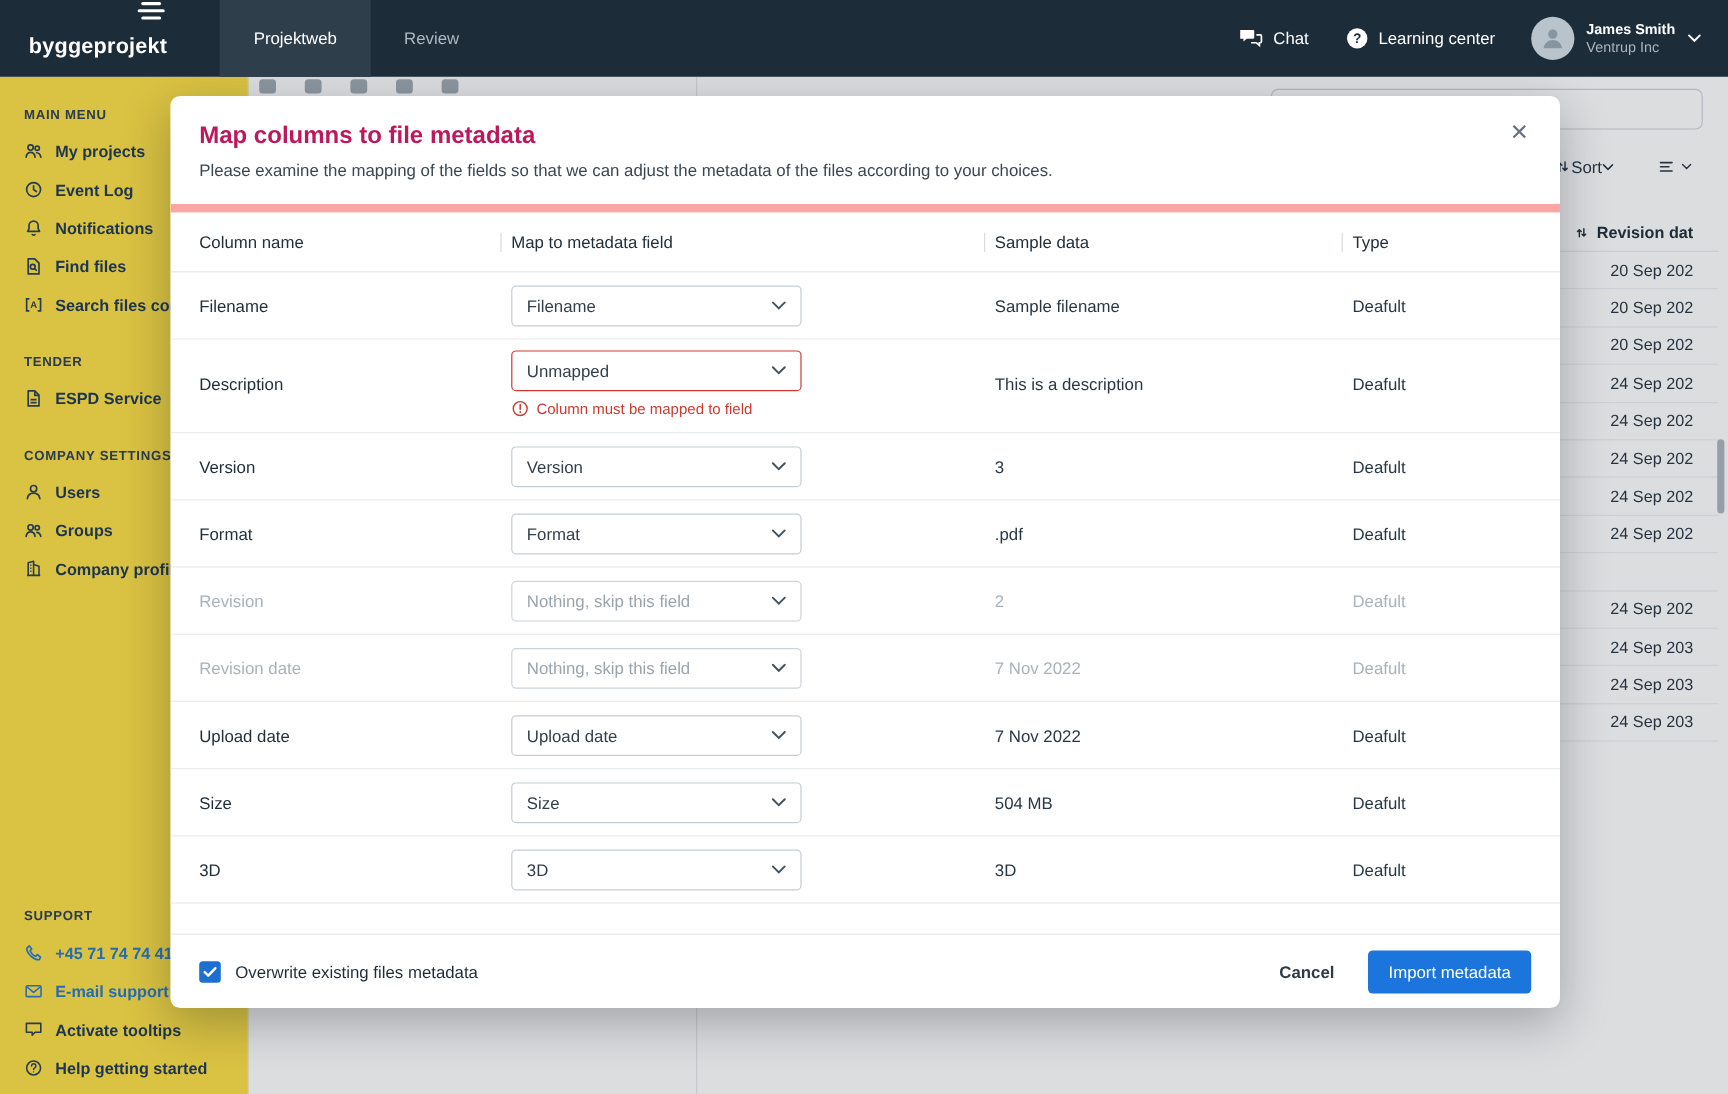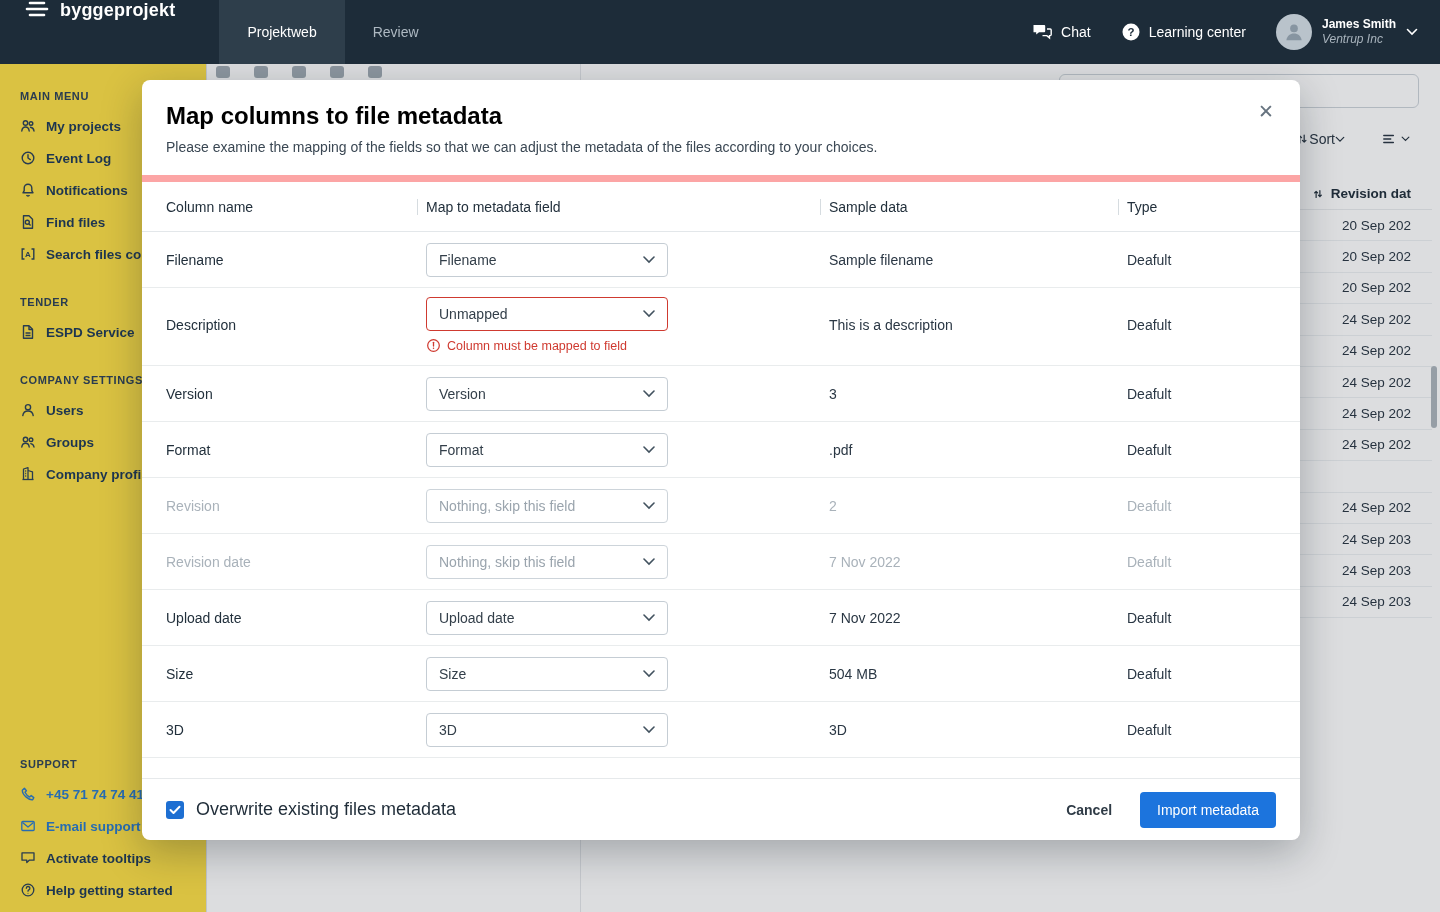--- a/index.html
+++ b/index.html
@@ -4,32 +4,32 @@
 <style>
   * { box-sizing: border-box; margin: 0; padding: 0; }
   html,body { width:1440px; height:912px; overflow:hidden; }
   body {
     font-family: "Liberation Sans", sans-serif;
     background:#ffffff; position:relative; color:#22303c;
   }
 
   
   .navbar{position:absolute;top:0;left:0;width:1440px;height:64px;background:#1d2c39;display:flex;align-items:stretch;z-index:100;}
-  .brand{display:flex;align-items:flex-start;gap:10px;padding:0 24px;}
+  .brand{display:flex;align-items:flex-end;gap:10px;padding:0 24px;flex-direction:column;}
   .brand-text{color:#fff;font-size:18px;font-weight:700;letter-spacing:.2px;}
   .nav-tabs{display:flex;align-items:stretch;margin-left:20px;}
   .nav-tab{display:flex;align-items:center;padding:0 28px;font-size:14px;color:#aeb9c2;cursor:pointer;}
   .nav-tab.active{background:#2e3e4b;color:#fff;font-weight:500;}
   .nav-right{margin-left:auto;display:flex;align-items:center;gap:30px;padding-right:22px;}
   .nav-link{display:flex;align-items:center;gap:8px;color:#fff;font-size:14px;font-weight:500;cursor:pointer;}
   .user-box{display:flex;align-items:center;gap:10px;cursor:pointer;}
   .avatar{width:36px;height:36px;border-radius:50%;background:#b9c3cb;display:flex;align-items:center;justify-content:center;overflow:hidden;}
   .user-meta{display:flex;flex-direction:column;line-height:1.25;}
   .user-name{color:#fff;font-size:12px;font-weight:700;}
-  .user-company{color:#a9b4bd;font-size:12px;font-style:italic;}
+  .user-company{color:#a9b4bd;font-size:12px;}
 
   
   .sidebar{position:absolute;top:64px;left:0;width:207px;bottom:0;background:#fde047;border-right:1px solid #dfe3e6;display:flex;flex-direction:column;overflow:hidden;z-index:1;}
   .sb-section{margin-top:26px;}
   .sb-title{font-size:11px;font-weight:700;letter-spacing:.6px;color:#2e4257;padding:0 0 8px 20px;white-space:nowrap;}
   .sb-item{display:flex;align-items:center;gap:10px;height:32px;padding-left:20px;font-size:13.5px;font-weight:700;color:#1f3a57;cursor:pointer;white-space:nowrap;}
   .sb-item .ic{display:flex;width:16px;height:16px;flex:0 0 16px;color:#2c4257;}
   .sb-spacer{flex:1;}
   .sb-support{margin-bottom:6px;}
   .sb-item.blue{color:#2b7bca;}
@@ -48,21 +48,21 @@
   .bg-th::before{content:"";position:absolute;left:708px;top:8px;width:1px;height:16px;background:#d6dce0;}
   .bgrow{height:31.4px;display:flex;align-items:center;justify-content:flex-end;padding-right:21px;font-size:13.5px;color:#2a3744;border-bottom:1px solid #edf0f2;}
   .scroll-thumb{position:absolute;right:3px;top:366px;width:6px;height:62px;border-radius:3px;background:#adb6bd;z-index:1;}
 
   
   .overlay{position:absolute;left:0;right:0;top:64px;bottom:0;background:rgba(18,28,38,.15);z-index:40;}
 
   
   .modal{position:absolute;left:142px;top:80px;width:1158px;height:760px;background:#fff;border-radius:8px;box-shadow:0 12px 40px rgba(10,20,30,.28);z-index:60;display:flex;flex-direction:column;overflow:hidden;}
   .m-head{padding:22px 24px 20px;position:relative;}
-  .m-title{font-size:24px;font-weight:600;color:#000000;}
+  .m-title{font-size:20px;font-weight:600;color:#be185d;}
   .m-sub{font-size:14px;color:#3a4753;margin-top:9px;}
   .m-close{position:absolute;top:18px;right:22px;font-size:19px;color:#66737f;cursor:pointer;line-height:1;padding:4px;}
 
   .mtable{flex:1;display:flex;flex-direction:column;overflow:hidden;}
   .mth,.mrow{display:grid;grid-template-columns:251px 403px 298px 1fr;padding-left:24px;align-items:center;}
   .mth{height:57px;border-top:7px solid #fca5a5;border-bottom:1px solid #e3e7ea;font-size:14px;font-weight:500;color:#22303c;}
   .mth .cell{position:relative;}
   .mth .cell.sep{padding-left:9px;}
   .mth .cell.sep::before{content:"";position:absolute;left:0;top:50%;transform:translateY(-50%);width:1px;height:16px;background:#d6dce0;}
   .mrow{min-height:56px;border-bottom:1px solid #e9eced;font-size:14px;}
@@ -75,21 +75,21 @@
   .select{width:242px;height:34px;border:1px solid #c5cdd4;border-radius:4px;background:#fff;display:flex;align-items:center;justify-content:space-between;padding:0 12px;font-size:14px;color:#333f4a;cursor:pointer;}
   .select .chev{display:flex;color:#42525f;}
   .select.ghost{color:#9aa4ad;border-color:#cdd4da;}
   .select.err{border:1.5px solid #cf3a30;}
   .err-line{display:flex;align-items:center;gap:6px;margin-top:7px;font-size:12.5px;color:#cf3a30;}
   .err-line .eic{display:flex;}
 
   .m-foot{margin-top:auto;height:62px;border-top:1px solid #e6e9eb;display:flex;align-items:center;padding:0 24px;}
   .chk-wrap{display:flex;align-items:center;gap:12px;cursor:pointer;}
   .chkbox{width:18px;height:18px;border-radius:3px;background:#1e6fd2;display:flex;align-items:center;justify-content:center;}
-  .chk-label{font-size:18px;color:#1f2c38;}
+  .chk-label{font-size:14px;color:#1f2c38;}
   .foot-actions{margin-left:auto;display:flex;align-items:center;gap:28px;}
   .btn-cancel{font-size:14px;font-weight:600;color:#2f3b46;background:none;border:none;cursor:pointer;font-family:inherit;}
   .btn-primary{background:#1c74dd;color:#fff;border:none;border-radius:4px;height:36px;padding:0 17px;font-size:14px;font-weight:500;cursor:pointer;font-family:inherit;}
 </style>
 </head>
 <body>
 
 <div class="navbar">
   <div class="brand">
     <span style="display:flex;">

